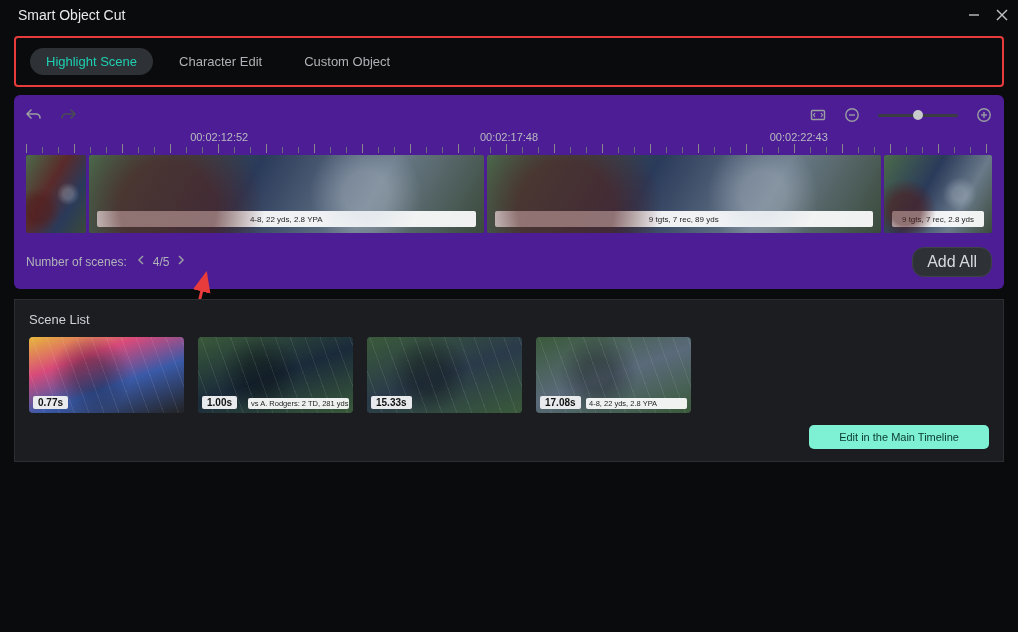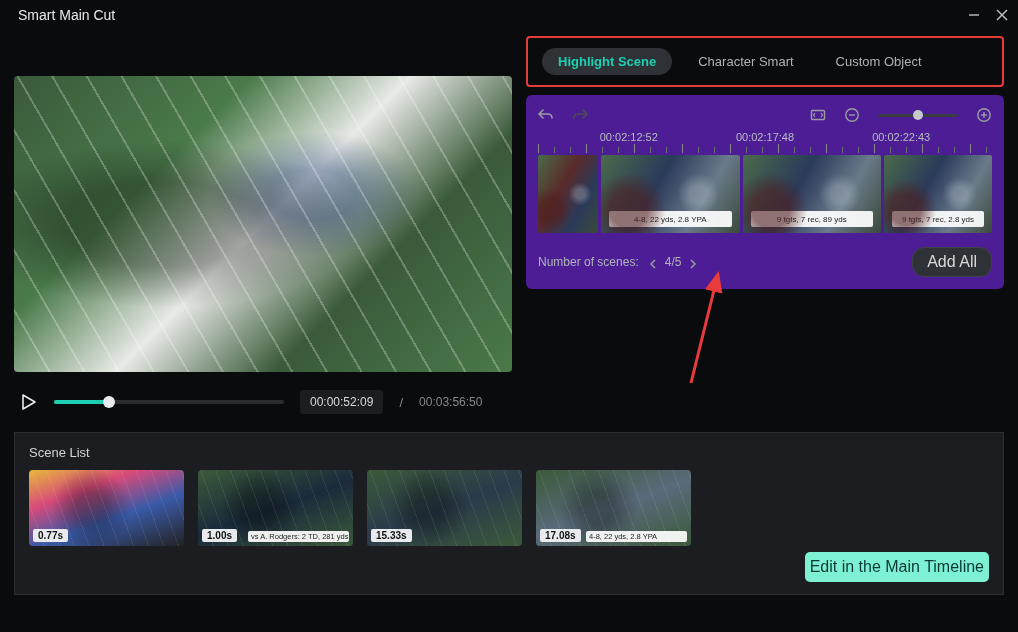--- a/index.html
+++ b/index.html
@@ -65,21 +65,21 @@
   border: 2px solid #e83b3b;
   border-radius: 4px;
   padding: 10px 14px;
   display: flex; gap: 10px; align-items: center;
   margin-bottom: 8px;
 }
 .tab {
   padding: 6px 16px; border-radius: 14px; cursor:pointer;
   color: #aeb2b6; font-size: 13px;
 }
-.tab.active { background:#2e3236; color:#1ecfb2; font-weight:700;}
+.tab.active { background:#2e3236; color:#1ecfb2; font-weight:400;}
 .panel { background:#4c1d95; border-radius:6px; padding:12px 12px 12px 12px; }
 .toolbar { display:flex; align-items:center; justify-content:space-between; gap:10px; margin-bottom:8px;}
 .toolbar .left-tools, .toolbar .right-tools { display:flex; align-items:center; gap:18px; }
 .icon-btn { width:16px; height:16px; color:#9a9ea2; cursor:pointer; }
 .icon-btn.disabled { color:#4a4e52; }
 .zoom-slide { width:80px; height:3px; background:#3a3e42; border-radius:2px; position:relative; }
 .zoom-thumb { position:absolute; top:50%; left:50%; width:10px; height:10px; background:#c8cacc; border-radius:50%; transform:translate(-50%,-50%);}
 .ruler { position:relative; height:22px; margin-bottom:2px; }
 .ruler .tlabel { position:absolute; top:0; font-size:11px; color:#b8bcc0; transform:translateX(-50%);}
 .ruler .ticks { position:absolute; left:0; right:0; bottom:0; height:6px;
@@ -92,21 +92,21 @@
   background: linear-gradient(120deg,#4a6a4a 0%, #2a3a5a 40%, #6a7a8a 70%, #3a4a3a 100%);}
 .clip::after{content:"";position:absolute;inset:0;
   background: radial-gradient(circle at 20% 70%, rgba(80,30,30,0.6) 0 15%, transparent 30%),
               radial-gradient(circle at 70% 50%, rgba(200,210,220,0.3) 0 8%, transparent 20%);}
 .clip .strip { position:absolute; left:8px; right:8px; bottom:6px; height:16px;
   background: rgba(255,255,255,0.92); border-radius:2px; color:#222; font-size:8px;
   display:flex; align-items:center; justify-content:center; padding:0 3px; white-space:nowrap; overflow:hidden;}
 .clip.first::before{background: linear-gradient(120deg,#4a6a4a 0%, #5a2a2a 40%, #2a3a5a 70%, #3a4a3a 100%);}
 .panel-footer { display:flex; align-items:center; justify-content:space-between; margin-top:14px; }
 .num-scenes { display:flex; align-items:center; gap:10px; font-size:12px; color:#b0b4b8;}
-.pager { display:flex; align-items:flex-end; gap:8px; }
+.pager { display:flex; align-items:flex-start; gap:8px; }
 .pager .chev { cursor:pointer; color:#9a9ea2;}
 .addall-btn { background:#2e3236; border:1px solid #3e4246; color:#d8dadd; padding:5px 14px; border-radius:12px; cursor:pointer; font-size:16px;}
 .arrow-annot { position:absolute; left:160px; top:232px; pointer-events:none; }
 
 .scene-list-wrap {
   margin: 10px 14px 0 14px;
   background:#1b1d21; border:1px solid #2b2e32; border-radius:0;
   padding: 12px 14px 48px 14px;
   position: relative;
 }
@@ -120,71 +120,52 @@
 .scene-card.c4 .bg{background:linear-gradient(160deg,#3a5a3a 0%, #2a3a4a 50%, #3a5a3a 100%);}
 .scene-card.c5 .bg{background:linear-gradient(160deg,#3a5a3a 0%, #5a6a7a 50%, #3a5a3a 100%);}
 .scene-card .dur { position:absolute; left:4px; bottom:4px; background:#e8eaed; color:#111; font-size:10px; font-weight:600; padding:1px 5px; border-radius:2px;}
 .scene-card .cap { position:absolute; right:4px; bottom:4px; left:50px; background:rgba(255,255,255,0.92); color:#222; font-size:7.5px; padding:1px 3px; border-radius:2px; white-space:nowrap; overflow:hidden;}
 .scene-card .ovl{position:absolute;inset:0;background:
   repeating-linear-gradient(70deg, rgba(255,255,255,0.08) 0 1px, transparent 1px 14px),
   radial-gradient(circle at 40% 50%, rgba(0,0,0,0.3) 0 15%, transparent 40%);}
 .edit-btn {
   position:absolute; right:14px; bottom:12px;
   background:#7ef0d4; color:#0a3a30; font-weight:500;
-  padding:6px 5px; border-radius:5px; cursor:pointer; font-size:16px;
+  padding:6px 30px; border-radius:5px; cursor:pointer; font-size:11px;
   border:none;
   margin-top:11px;
 }
 svg { display:block; }
 </style>
 </head>
 <body>
 
 <div class="titlebar">
-  <div class="title">Smart Main Cut</div>
+  <div class="title">Smart Object Cut</div>
   <div class="winbtns">
     <span class="min">
       <svg viewBox="0 0 12 12">
           <line x1="1" y1="6" x2="11" y2="6" stroke="currentColor" stroke-width="1.4"></line>
         </svg>
     </span>
     <span class="close">
       <svg viewBox="0 0 12 12">
           <line x1="1" y1="1" x2="11" y2="11" stroke="currentColor" stroke-width="1.4"></line>
           <line x1="11" y1="1" x2="1" y2="11" stroke="currentColor" stroke-width="1.4"></line>
         </svg>
     </span>
   </div>
 </div>
 
 <div class="main">
-  <div class="left-col">
-    <div class="preview">
-      <div class="preview-scene"></div>
-    </div>
-    <div class="player-row">
-      <div class="play-btn">
-        <svg viewBox="0 0 18 18">
-            <polygon points="3,2 15,9 3,16" fill="none" stroke="currentColor" stroke-width="1.6" stroke-linejoin="round"></polygon>
-          </svg>
-      </div>
-      <div class="seek">
-        <div class="seek-fill"></div>
-        <div class="seek-thumb"></div>
-      </div>
-      <div class="time-box">00:00:52:09</div>
-      <div class="time-slash">/</div>
-      <div class="time-dur">00:03:56:50</div>
-    </div>
-  </div>
 
   <div class="right-col">
     <div class="tabs-wrap">
       <div class="tab active">Highlight Scene</div>
-      <div class="tab">Character Smart</div>
+      <div class="tab">Character Edit</div>
       <div class="tab">Custom Object</div>
     </div>
 
     <div class="panel">
       <div class="toolbar">
         <div class="left-tools">
           <div class="icon-btn">
             <svg viewBox="0 0 16 16">
                 <path d="M5 3 L1 7 L5 11 M1 7 H10 a4 4 0 0 1 4 4" fill="none" stroke="currentColor" stroke-width="1.6" stroke-linecap="round" stroke-linejoin="round"></path>
               </svg>

